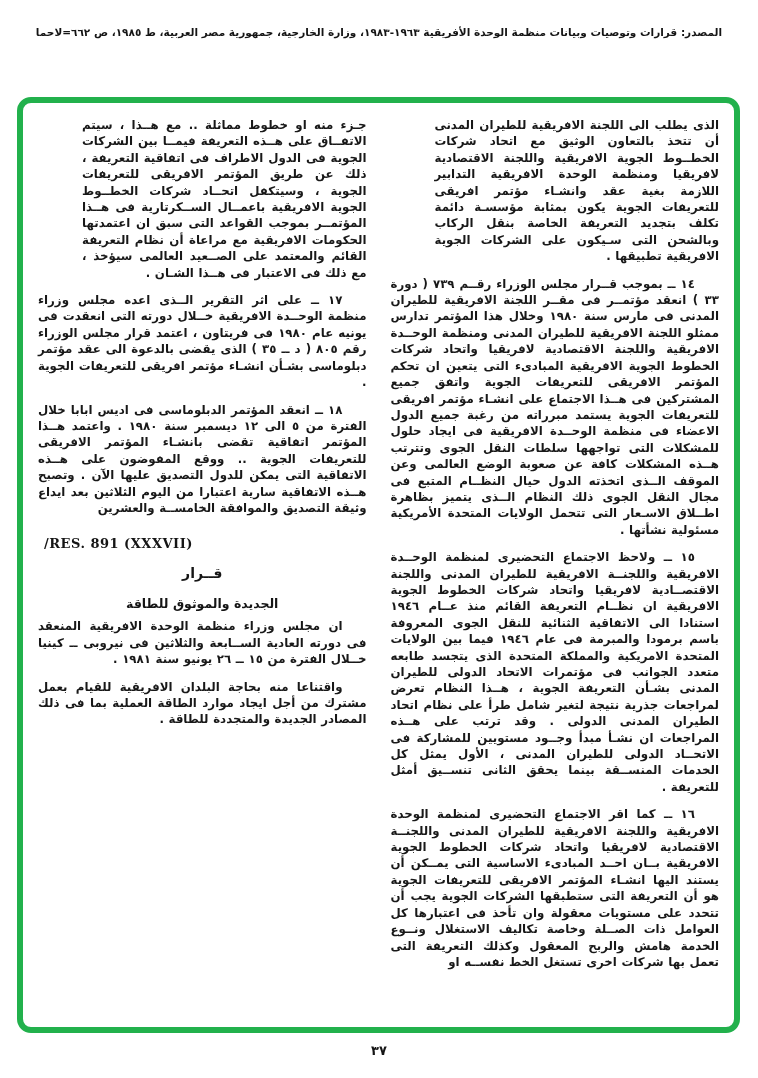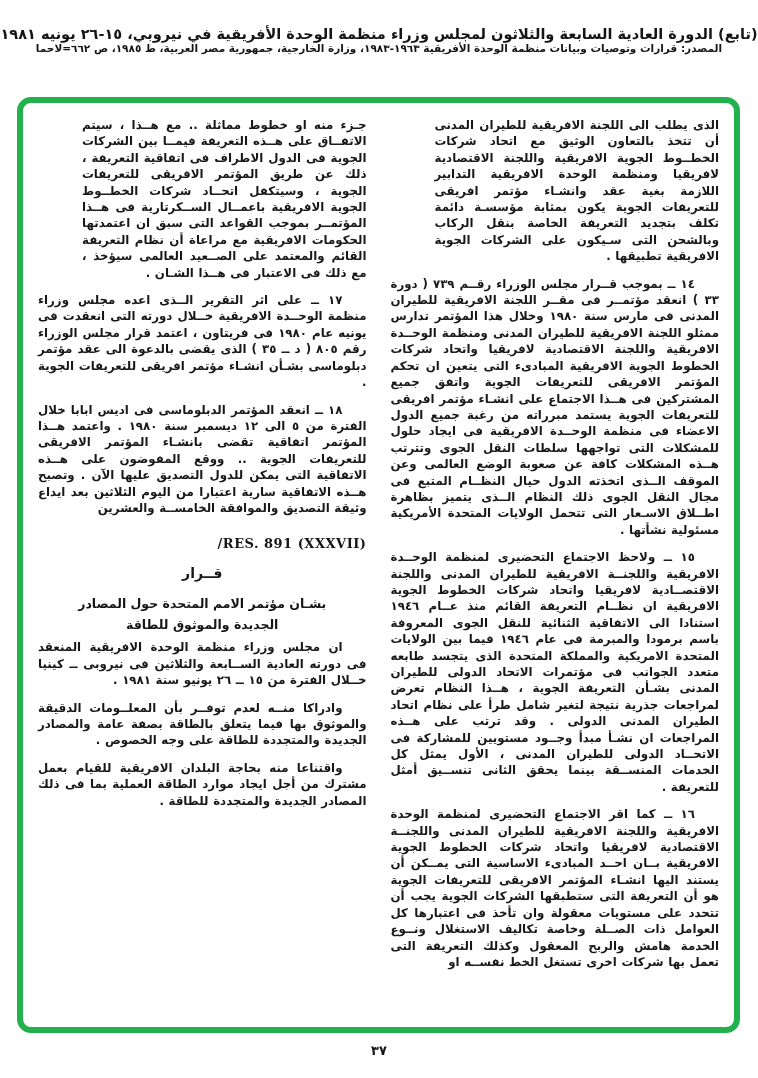--- a/index.html
+++ b/index.html
@@ -29,40 +29,39 @@
 
   p.para {
     font-size:11.8px; line-height:16.4px; font-weight:bold;
     text-align:justify; text-indent:24px;
     margin-bottom:11px; color:#181818;
     word-spacing:0.5px;
   }
   p.para.no-indent { text-indent:0;margin-left:44px; }
 
   .res-ref {
-    direction:ltr; text-align:right;
+    direction:ltr; text-align:left;
     font-family:"DejaVu Serif", serif;
     font-size:13px; font-weight:bold;
     margin:20px 0 14px 6px; letter-spacing:0.5px;
   }
   .decision-title { text-align:center; font-size:14px; font-weight:bold; margin:10px 0 12px; }
   .decision-sub { text-align:center; font-size:12.5px; font-weight:bold; line-height:21px; }
   .decision-block { margin-bottom:4px; }
 
   
   .page-number {
     position:absolute; top:1043px; left:0; width:758px;
     text-align:center; font-size:13px; font-weight:bold;
   }
 </style>
 </head>
 <body>
 
 <div class="page-header">
-  <div class="header-title">(تابع) الدورة العادية السابعة والثلاثون لمجلس وزراء منظمة الوحدة الأفريقية في نيروبي، ١٥-٢٦ يونيه ١٩٨١</div>
   <div class="header-source">المصدر: قرارات وتوصيات وبيانات منظمة الوحدة الأفريقية ١٩٦٣-١٩٨٣، وزارة الخارجية، جمهورية مصر العربية، ط ١٩٨٥، ص ٦٦٢=لاحما</div>
 </div>
 
 <div class="content-frame">
   <div class="columns">
 
     <div class="col">
       <p class="para no-indent">الذى يطلب الى اللجنة الافريقية للطيران المدنى أن تتخذ بالتعاون الوثيق مع اتحاد شركات الخطــوط الجوية الافريقية واللجنة الاقتصادية لافريقيا ومنظمة الوحدة الافريقية التدابير اللازمة بغية عقد وانشـاء مؤتمر افريقى للتعريفات الجوية يكون بمثابة مؤسسـة دائمة تكلف بتجديد التعريفة الخاصة بنقل الركاب وبالشحن التى سـيكون على الشركات الجوية الافريقية تطبيقها .</p>
       <p class="para">١٤ ــ بموجب قــرار مجلس الوزراء رقــم ٧٣٩ ( دورة ٣٣ ) انعقد مؤتمــر فى مقــر اللجنة الافريقية للطيران المدنى فى مارس سنة ١٩٨٠ وخلال هذا المؤتمر تدارس ممثلو اللجنة الافريقية للطيران المدنى ومنظمة الوحــدة الافريقية واللجنة الاقتصادية لافريقيا واتحاد شركات الخطوط الجوية الافريقية المبادىء التى يتعين ان تحكم المؤتمر الافريقى للتعريفات الجوية واتفق جميع المشتركين فى هــذا الاجتماع على انشـاء مؤتمر افريقى للتعريفات الجوية يستمد مبرراته من رغبة جميع الدول الاعضاء فى منظمة الوحــدة الافريقية فى ايجاد حلول للمشكلات التى تواجهها سلطات النقل الجوى وتترتب هــذه المشكلات كافة عن صعوبة الوضع العالمى وعن الموقف الــذى اتخذته الدول حيال النظــام المتبع فى مجال النقل الجوى ذلك النظام الــذى يتميز بظاهرة اطــلاق الاسـعار التى تتحمل الولايات المتحدة الأمريكية مسئولية نشأتها .</p>
       <p class="para">١٥ ــ ولاحظ الاجتماع التحضيرى لمنظمة الوحــدة الافريقية واللجنــة الافريقية للطيران المدنى واللجنة الاقتصــادية لافريقيا واتحاد شركات الخطوط الجوية الافريقية ان نظــام التعريفة القائم منذ عــام ١٩٤٦ استنادا الى الاتفاقية الثنائية للنقل الجوى المعروفة باسم برمودا والمبرمة فى عام ١٩٤٦ فيما بين الولايات المتحدة الامريكية والمملكة المتحدة الذى يتجسد طابعه متعدد الجوانب فى مؤتمرات الاتحاد الدولى للطيران المدنى بشـأن التعريفة الجوية ، هــذا النظام تعرض لمراجعات جذرية نتيجة لتغير شامل طرأ على نظام اتحاد الطيران المدنى الدولى . وقد ترتب على هــذه المراجعات ان نشـأ مبدأ وجــود مستويين للمشاركة فى الاتحــاد الدولى للطيران المدنى ، الأول يمثل كل الخدمات المنســقة بينما يحقق الثانى تنســيق أمثل للتعريفة .</p>
@@ -71,25 +70,23 @@
 
     <div class="col">
       <p class="para no-indent">جـزء منه او خطوط مماثلة .. مع هــذا ، سيتم الاتفــاق على هــذه التعريفة فيمــا بين الشركات الجوية فى الدول الاطراف فى اتفاقية التعريفة ، ذلك عن طريق المؤتمر الافريقى للتعريفات الجوية ، وسيتكفل اتحــاد شركات الخطــوط الجوية الافريقية باعمــال الســكرتارية فى هــذا المؤتمــر بموجب القواعد التى سبق ان اعتمدتها الحكومات الافريقية مع مراعاة أن نظام التعريفة القائم والمعتمد على الصــعيد العالمى سيؤخذ ، مع ذلك فى الاعتبار فى هــذا الشـان .</p>
       <p class="para">١٧ ــ على اثر التقرير الــذى اعده مجلس وزراء منظمة الوحــدة الافريقية خــلال دورته التى انعقدت فى يونيه عام ١٩٨٠ فى فريتاون ، اعتمد قرار مجلس الوزراء رقم ٨٠٥ ( د ــ ٣٥ ) الذى يقضى بالدعوة الى عقد مؤتمر دبلوماسى بشـأن انشـاء مؤتمر افريقى للتعريفات الجوية .</p>
       <p class="para">١٨ ــ انعقد المؤتمر الدبلوماسى فى اديس ابابا خلال الفترة من ٥ الى ١٢ ديسمبر سنة ١٩٨٠ . واعتمد هــذا المؤتمر اتفاقية تقضى بانشـاء المؤتمر الافريقى للتعريفات الجوية .. ووقع المفوضون على هــذه الاتفاقية التى يمكن للدول التصديق عليها الآن . وتصبح هــذه الاتفاقية سارية اعتبارا من اليوم الثلاثين بعد ايداع وثيقة التصديق والموافقة الخامســة والعشرين</p>
 
       <div class="res-ref">/RES. 891 (XXXVII)</div>
 
       <div class="decision-block">
         <div class="decision-title">قــرار</div>
-        <div class="decision-sub">بشـان مؤتمر الامم المتحدة حول المصادر</div>
         <div class="decision-sub">الجديدة والموثوق للطاقة</div>
       </div>
 
       <p class="para">ان مجلس وزراء منظمة الوحدة الافريقية المنعقد فى دورته العادية الســابعة والثلاثين فى نيروبى ــ كينيا خــلال الفترة من ١٥ ــ ٢٦ يونيو سنة ١٩٨١ .</p>
-      <p class="para">وادراكا منــه لعدم توفــر بأن المعلــومات الدقيقة والموثوق بها فيما يتعلق بالطاقة بصفة عامة والمصادر الجديدة والمتجددة للطاقة على وجه الخصوص .</p>
       <p class="para">واقتناعا منه بحاجة البلدان الافريقية للقيام بعمل مشترك من أجل ايجاد موارد الطاقة العملية بما فى ذلك المصادر الجديدة والمتجددة للطاقة .</p>
     </div>
 
   </div>
 </div>
 
 <div class="page-number">٣٧</div>
 
 </body></html>

